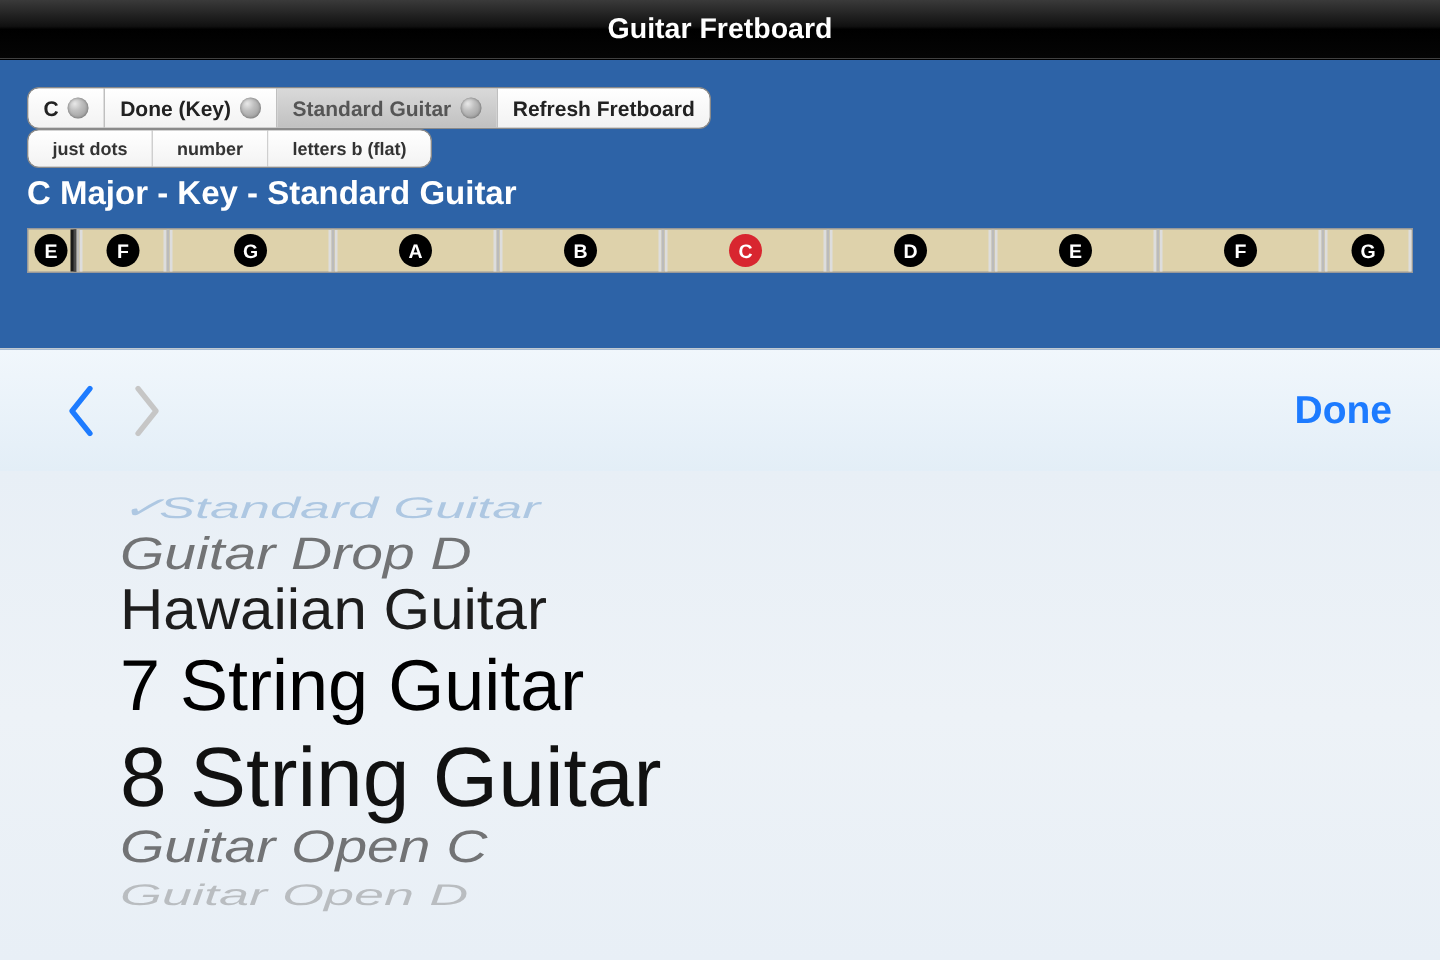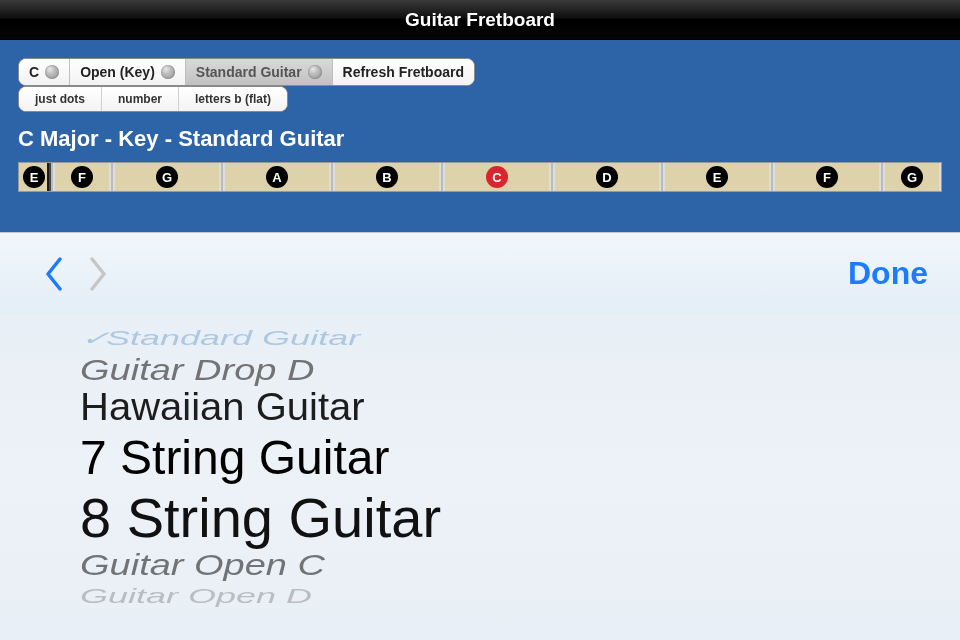--- a/index.html
+++ b/index.html
@@ -86,21 +86,21 @@
   .seg2 .seg2-cell.active {
     background: linear-gradient(#7db3ea, #4a93df);
     color: #fff;
   }
 
   
   .heading {
     color: #fff;
     font-size: 22px;
     font-weight: 700;
-    margin-top: 14px;
+    margin-top: 4px;
   }
 
   
   .fretboard {
     margin-top: 10px;
     height: 30px;
     background: #ded2ab;
     border: 1px solid #999;
     display: flex;
     align-items: center;
@@ -146,21 +146,21 @@
   .chev {
     width: 44px; height: 44px;
     display: inline-flex; align-items: center; justify-content: center;
   }
   .chev svg { width: 20px; height: 34px; }
   .chev-left svg { stroke: #1d7bff; }
   .chev-right svg { stroke: #c6c6c6; }
   .done {
     margin-left: auto;
     color: #1d7bff;
-    font-size: 32px;
+    font-size: 26px;
     font-weight: 600;
   }
 
   
   .picker-wheel {
     position: absolute;
     left: 0; right: 0;
     top: 314px; bottom: 0;
     background: linear-gradient(#e8eff6 0%, #edf2f7 50%, #e8eff6 100%);
     overflow: hidden;
@@ -200,21 +200,21 @@
 
 <div class="panel">
 
   
   <div class="seg">
     <div class="seg-cell">
       <span>C</span>
       <span class="dot-icon"></span>
     </div>
     <div class="seg-cell">
-      <span>Open (Key)</span>
+      <span>Done (Key)</span>
       <span class="dot-icon"></span>
     </div>
     <div class="seg-cell selected">
       <span>Standard Guitar</span>
       <span class="dot-icon"></span>
     </div>
     <div class="seg-cell">
       <span>Refresh Fretboard</span>
     </div>
   </div>

